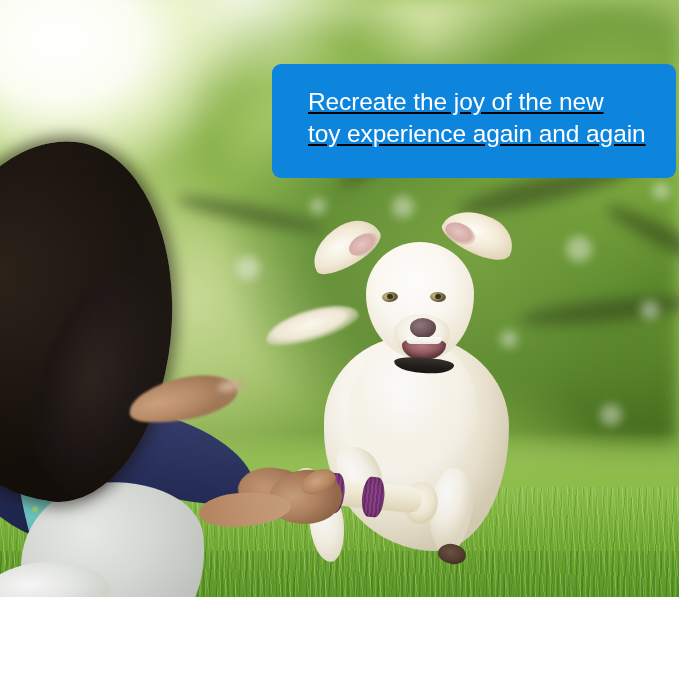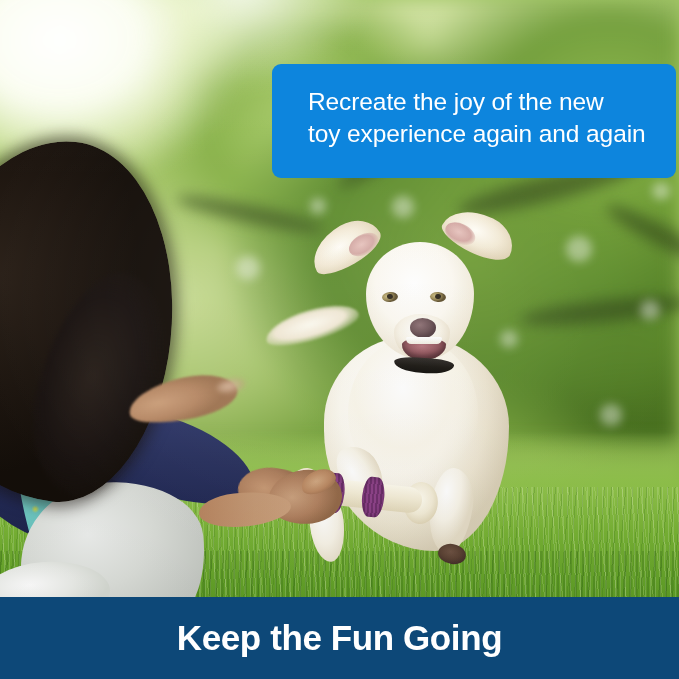--- a/index.html
+++ b/index.html
@@ -454,20 +454,21 @@
   .callout {
     position: absolute;
     left: 272px;
     top: 64px;
     width: 404px;
     height: 114px;
     background: #0d85dd;
     border-radius: 9px;
     box-sizing: border-box;
     padding: 22px 18px 0 36px;
+    text-decoration: underline;
   }
   .callout-text {
     margin: 0;
     color: #ffffff;
     font-family: "Liberation Sans", sans-serif;
     font-size: 24.5px;
     line-height: 32px;
     font-weight: 400;
     letter-spacing: -0.1px;
     white-space: pre-line;
@@ -572,17 +573,14 @@
     </div>
 
     <div class="photo-grade"></div>
   </div>
 
   <div class="callout">
     <p class="callout-text">Recreate the joy of the new
 toy experience again and again</p>
   </div>
 
-  <div class="banner">
-    <p class="banner-text">Keep the Fun Going</p>
-  </div>
 
 </div>
 
 </body></html>

